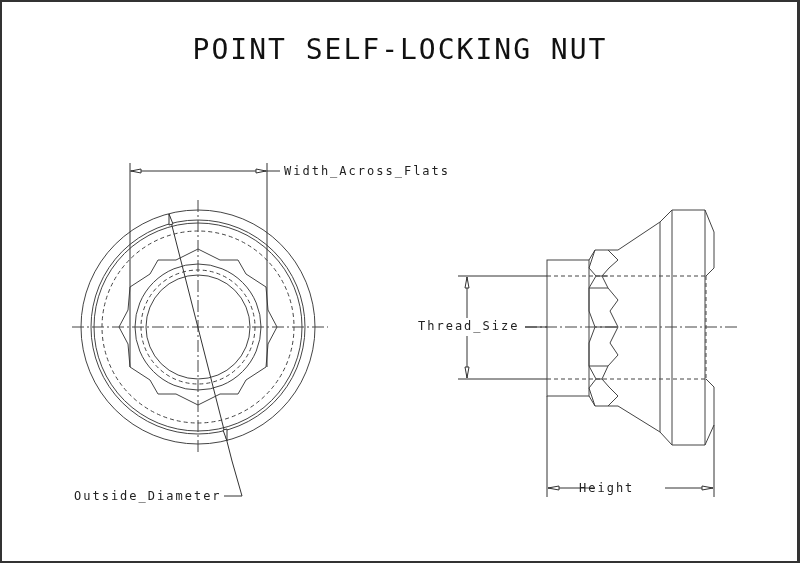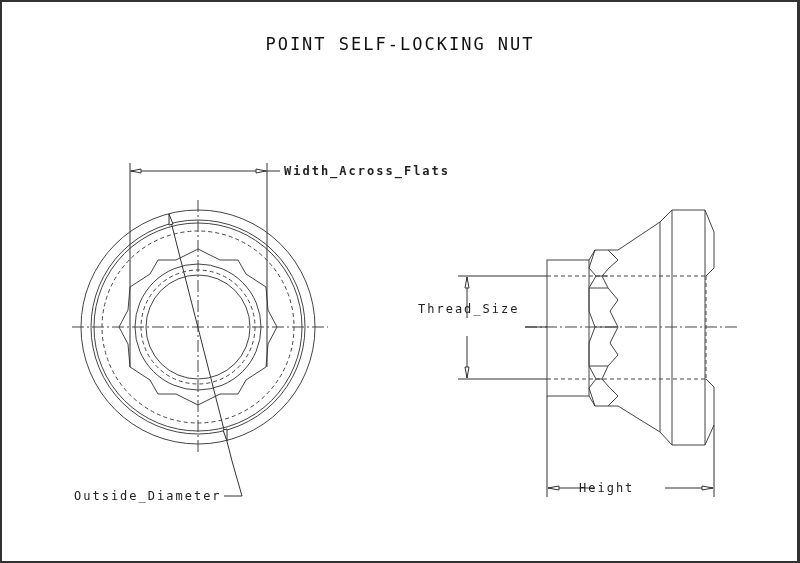--- a/index.html
+++ b/index.html
@@ -13,21 +13,21 @@
   .dim { stroke: #333333; stroke-width: 1; fill: none; }
   .hid { stroke: #444444; stroke-width: 1; fill: none; stroke-dasharray: 4 3; }
   .ctr { stroke: #444444; stroke-width: 1; fill: none; stroke-dasharray: 12 3 2 3; }
   .arrow { fill: #ffffff; stroke: #333333; stroke-width: 1; }
   .lbl {
     position: absolute; font-family: "DejaVu Sans Mono", monospace; color: #222222;
     font-size: 12px; letter-spacing: 2px; white-space: nowrap; line-height: 1;
   }
   .title {
     position: absolute; left: 0; width: 800px; top: 36px; text-align: center;
-    font-family: "DejaVu Sans Mono", monospace; font-size: 17px; letter-spacing: 2px;
+    font-family: "DejaVu Sans Mono", monospace; font-size: 28px; letter-spacing: 2px;
     color: #111111; line-height: 1;
   }
 </style>
 </head>
 <body>
 
 <div class="frame"></div>
 
 <div class="title">POINT SELF-LOCKING NUT</div>
 
@@ -104,16 +104,16 @@
 
     <line class="dim" x1="547" y1="396" x2="547" y2="497"></line>
     <line class="dim" x1="714" y1="425" x2="714" y2="497"></line>
     <line class="dim" x1="548" y1="488" x2="595" y2="488"></line>
     <line class="dim" x1="665" y1="488" x2="713" y2="488"></line>
     <polygon class="arrow" points="548,488 559,486 559,490"></polygon>
     <polygon class="arrow" points="713,488 702,486 702,490"></polygon>
   </g>
 </svg>
 
-<div class="lbl" style="left:284px; top:165px;font-weight:bold;">Width_Across_Flats</div>
+<div class="lbl" style="left:284px; top:165px;">Width_Across_Flats</div>
 <div class="lbl" style="left:74px; top:490px;">Outside_Diameter</div>
-<div class="lbl" style="left:418px; top:303px;">Thread_Size</div>
+<div class="lbl" style="left:418px; top:320px;">Thread_Size</div>
 <div class="lbl" style="left:579px; top:482px;">Height</div>
 
 </body></html>

